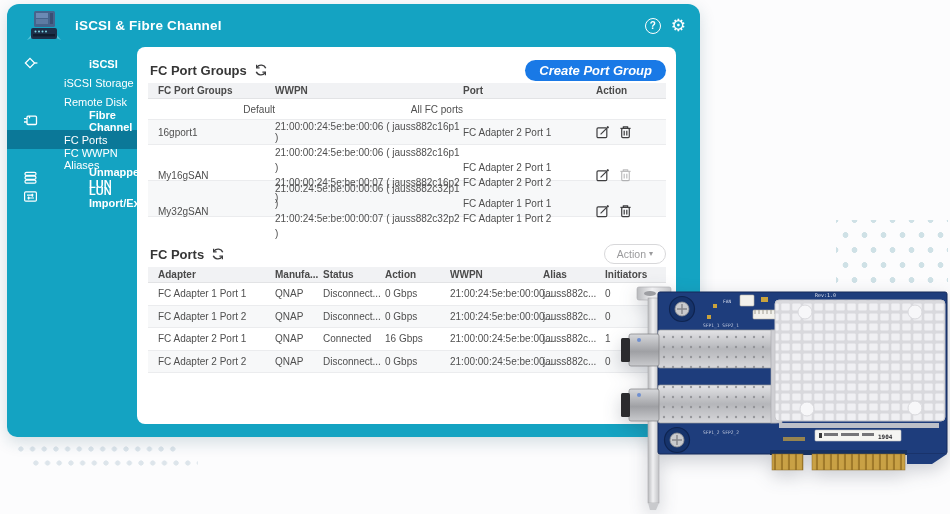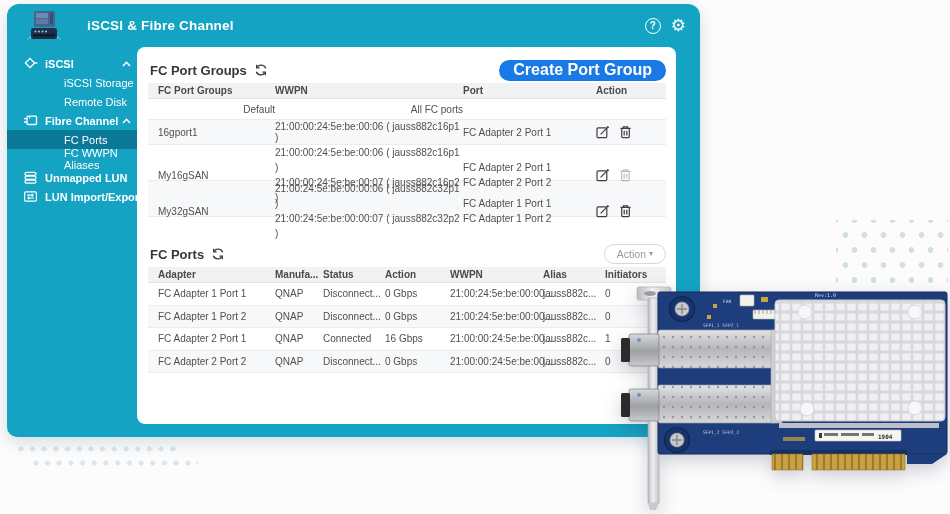--- a/index.html
+++ b/index.html
@@ -14,43 +14,43 @@
     background-image:radial-gradient(circle,#dde5eb 2.3px,transparent 2.9px);
     background-size:11.7px 6px;background-repeat:repeat-x;}
   .dr1{left:15px;top:446px;width:165px;}
   .dr2{left:30px;top:460px;width:168px;}
 
   
   .window{position:absolute;left:7px;top:4px;width:693px;height:433px;background:#14a3c2;
     border-radius:12px 12px 10px 10px;box-shadow:0 5px 16px rgba(20,80,100,.18);z-index:2;}
   .hdr{position:absolute;left:0;top:0;width:100%;height:43px;display:flex;align-items:center;}
   .app-icon{margin-left:18px;}
-  .hdr-title{color:#fff;font-size:13.5px;font-weight:bold;margin-left:24px;letter-spacing:.2px;}
+  .hdr-title{color:#fff;font-size:13.5px;font-weight:bold;margin-left:12px;letter-spacing:.2px;}
   .hdr-right{position:absolute;right:14px;top:0;height:43px;display:flex;align-items:center;gap:10px;}
   .help-icon{width:14px;height:14px;border:1.4px solid #fff;border-radius:50%;color:#fff;
     font-size:10px;font-weight:bold;display:flex;align-items:center;justify-content:center;cursor:pointer;}
   .gear-icon{color:#fff;font-size:17px;line-height:17px;cursor:pointer;}
 
   
   .sidebar{position:absolute;left:0;top:43px;width:137px;bottom:0;padding-top:7px;box-sizing:border-box;}
   .side-item{display:flex;align-items:center;height:19px;color:#fff;font-size:11px;cursor:pointer;}
-  .side-item.group{padding-left:16px;font-weight:bold;}
+  .side-item.group{padding-left:16px;font-weight:bold;gap:44px;}
   .side-item.sub{padding-left:57px;}
   .side-item.selected{background:#0b7898;}
   .side-item .sicon{width:15px;height:15px;margin-right:7px;flex:0 0 15px;}
   .side-item .chev{margin-left:auto;margin-right:13px;}
 
   
   .panel{position:absolute;left:130px;top:43px;width:539px;height:377px;background:#fff;border-radius:8px;}
   .sec-head{position:relative;display:flex;align-items:center;height:26px;margin:10px 10px 0 13px;}
   .sec-head.second{margin-top:24px;}
   .sec-title{font-size:13px;font-weight:bold;color:#363636;margin-right:7px;}
   .refresh{cursor:pointer;}
   .btn-blue{margin-left:auto;height:21px;padding:0 14px;background:#1979e6;border:none;border-radius:11px;
-    color:#fff;font-size:16px;font-weight:bold;font-family:"Liberation Sans",sans-serif;cursor:pointer;}
+    color:#fff;font-size:13px;font-weight:bold;font-family:"Liberation Sans",sans-serif;cursor:pointer;font-style:italic;}
   .btn-action{margin-left:auto;height:20px;padding:0 12px;background:#fff;border:1px solid #d8d8da;border-radius:10px;
     color:#9a9a9c;font-size:10.5px;font-family:"Liberation Sans",sans-serif;cursor:pointer;display:flex;align-items:center;gap:3px;}
   .caret{font-size:8px;line-height:8px;color:#9a9a9c;}
 
   
   .tbl{margin:0 10px 0 11px;font-size:10px;color:#4f4f4f;}
   .tbl .hrow{background:#f1f2f4;font-weight:bold;color:#4a4a4a;}
   .tbl1 .row{display:grid;grid-template-columns:127px 188px 125px 1fr;align-items:center;border-bottom:1px solid #ebecee;}
   .tbl2 .row{display:grid;grid-template-columns:127px 48px 62px 65px 93px 62px 1fr;align-items:center;border-bottom:1px solid #ebecee;}
   .tbl .hrow{height:15px;border-bottom:1px solid #e2e3e5;}

